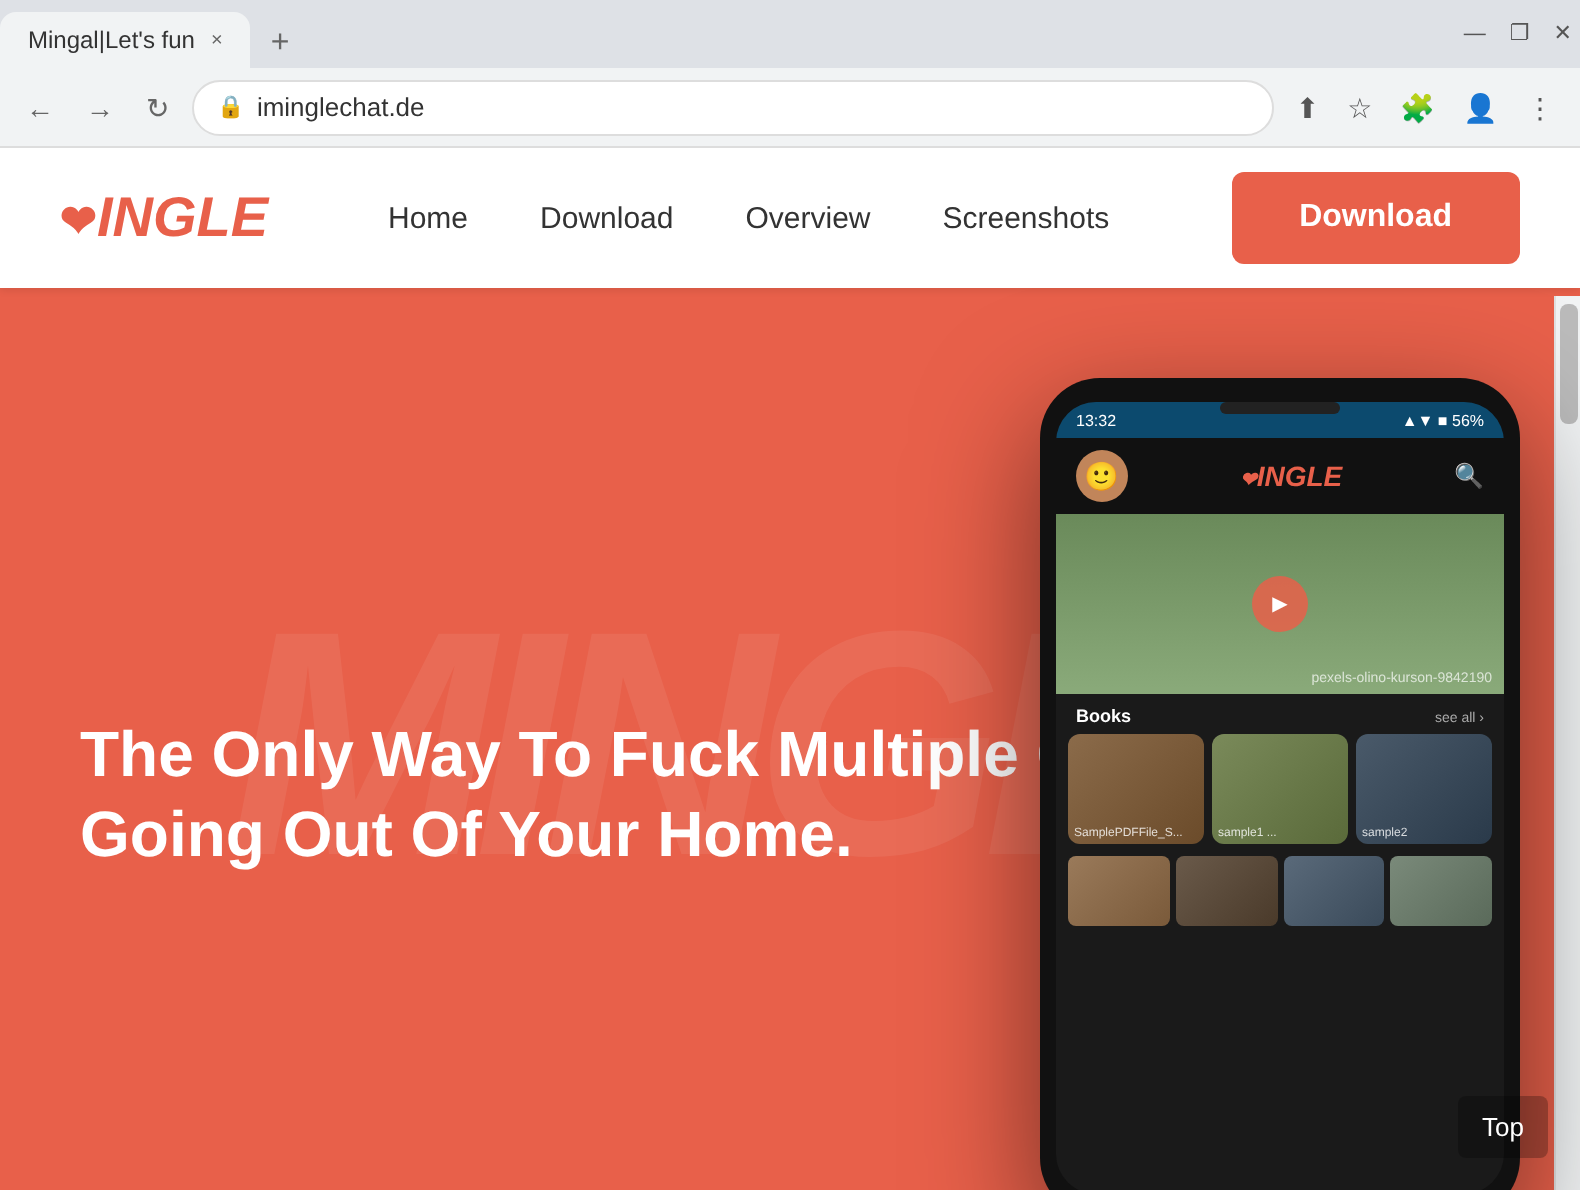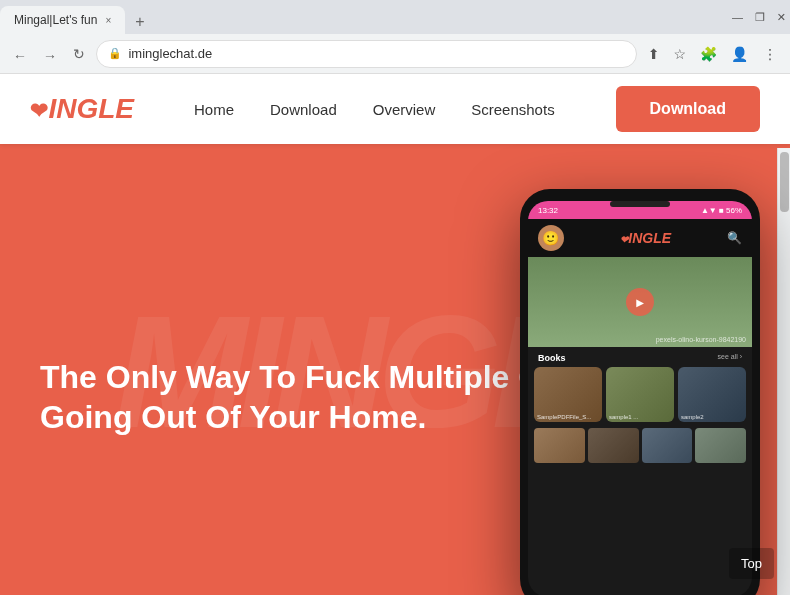--- a/index.html
+++ b/index.html
@@ -257,21 +257,21 @@
     }
     .phone-screen {
       background: #1a1a1a;
       border-radius: 20px;
       height: 100%;
       overflow: hidden;
       display: flex;
       flex-direction: column;
     }
     .phone-status-bar {
-      background: #ec4899;
+      background: #0c4a6e;
       height: 18px;
       display: flex;
       align-items: center;
       justify-content: space-between;
       padding: 0 10px;
       font-size: 8px;
       color: #fff;
     }
     .phone-app-header {
       background: #111;
@@ -322,21 +322,21 @@
       position: absolute;
       bottom: 4px;
       right: 6px;
       font-size: 7px;
       color: rgba(255,255,255,0.7);
     }
 
     .phone-section-header {
       display: flex;
       justify-content: space-between;
-      align-items: flex-start;
+      align-items: flex-end;
       padding: 6px 10px 4px;
       gap: 41px;
     }
     .phone-section-title { font-size: 9px; color: #fff; font-weight: bold; }
     .phone-see-all { font-size: 7px; color: #aaa; }
 
     .phone-grid {
       display: flex;
       gap: 4px;
       padding: 0 6px 6px;

